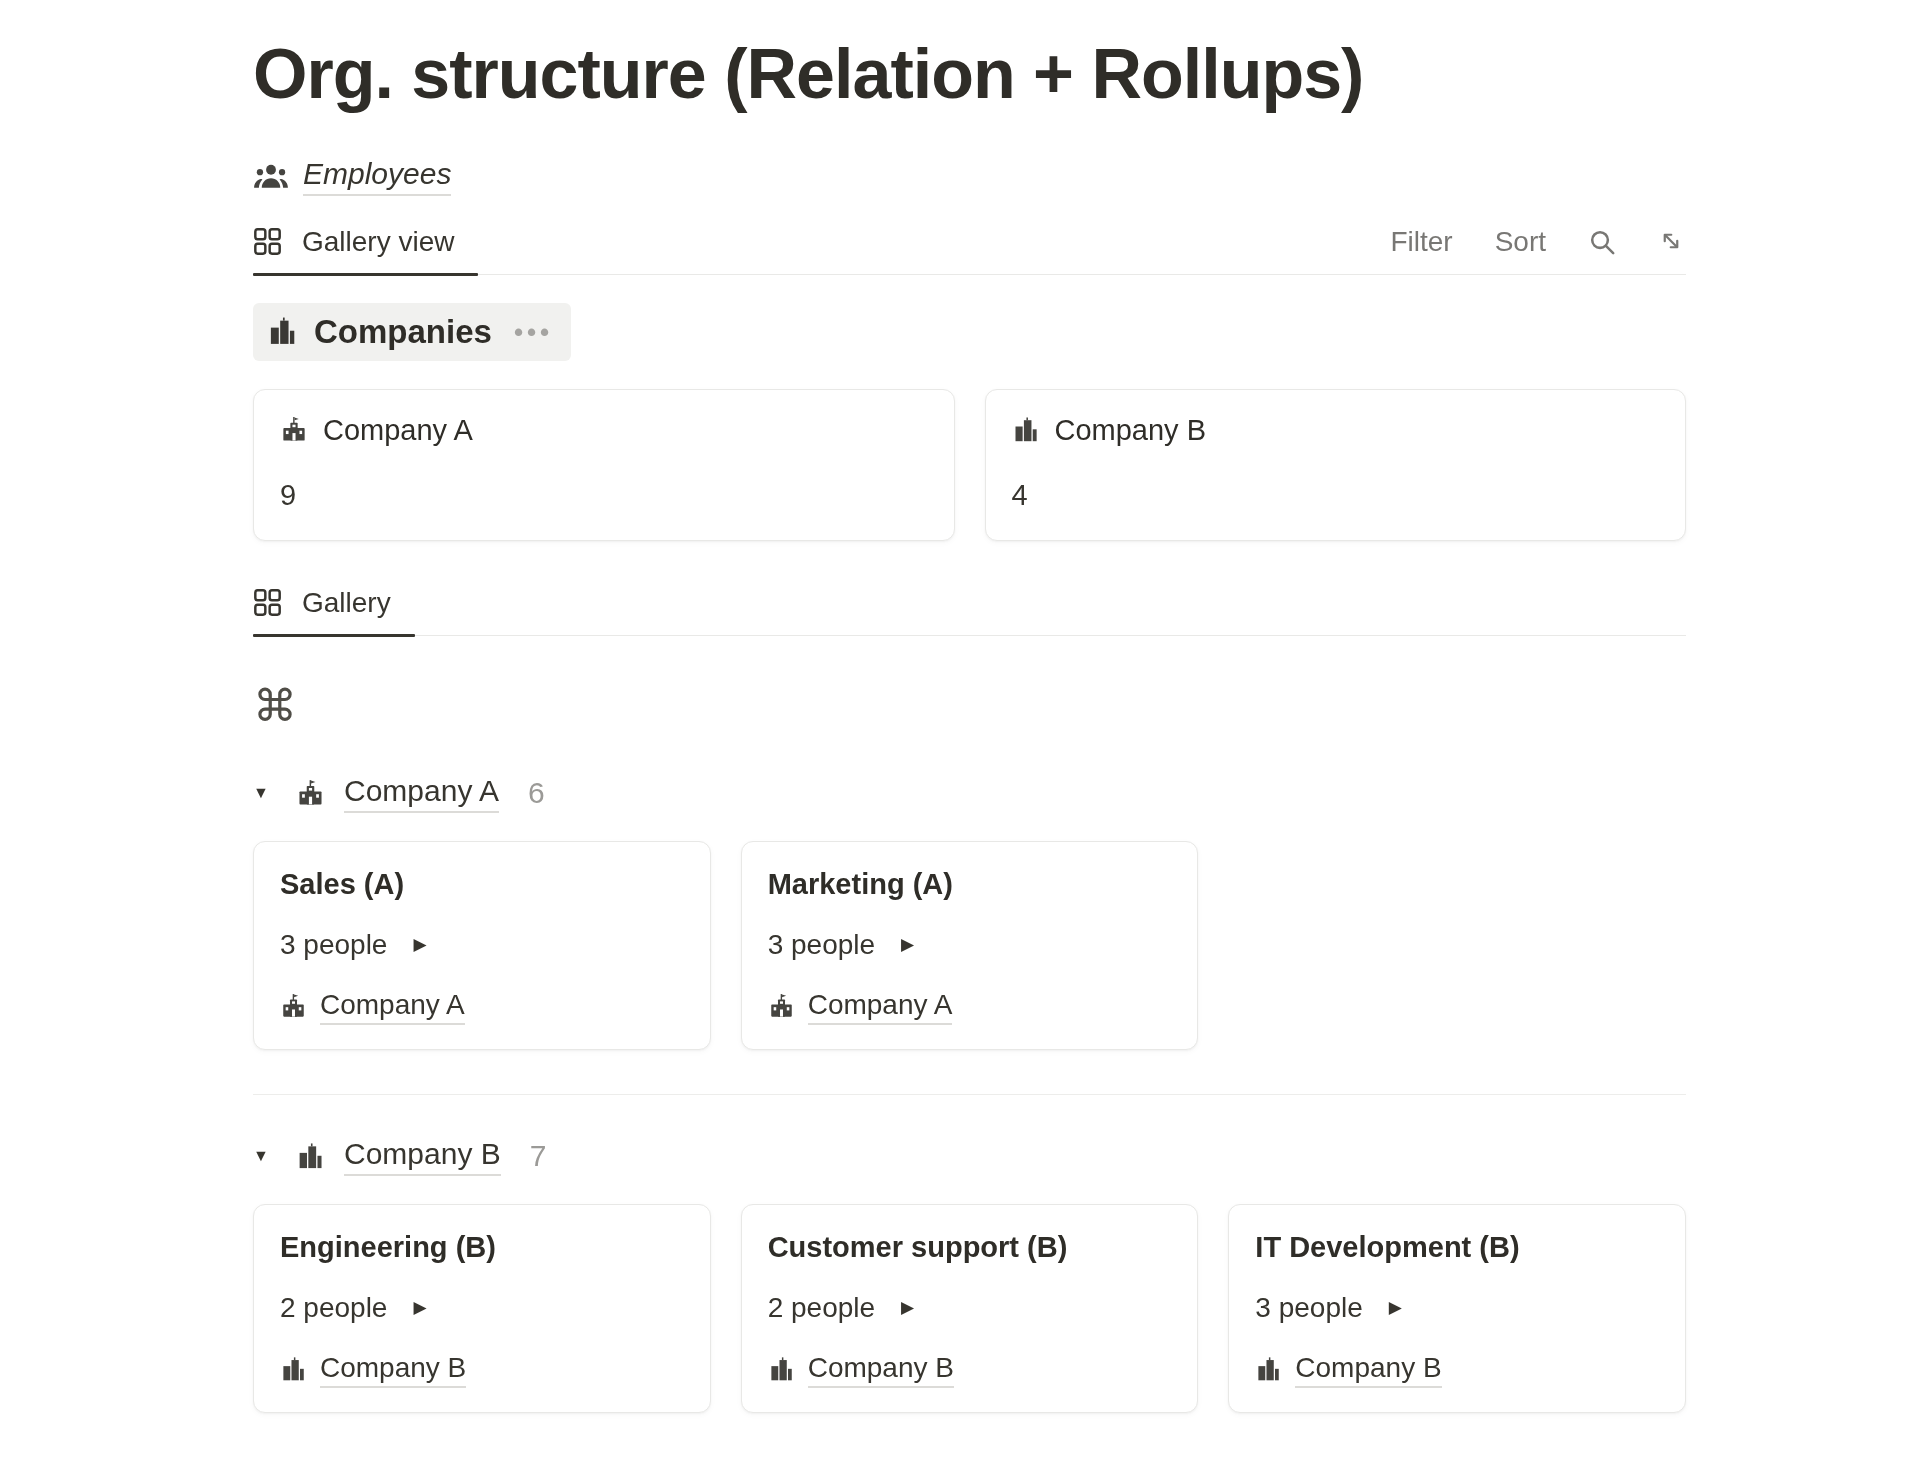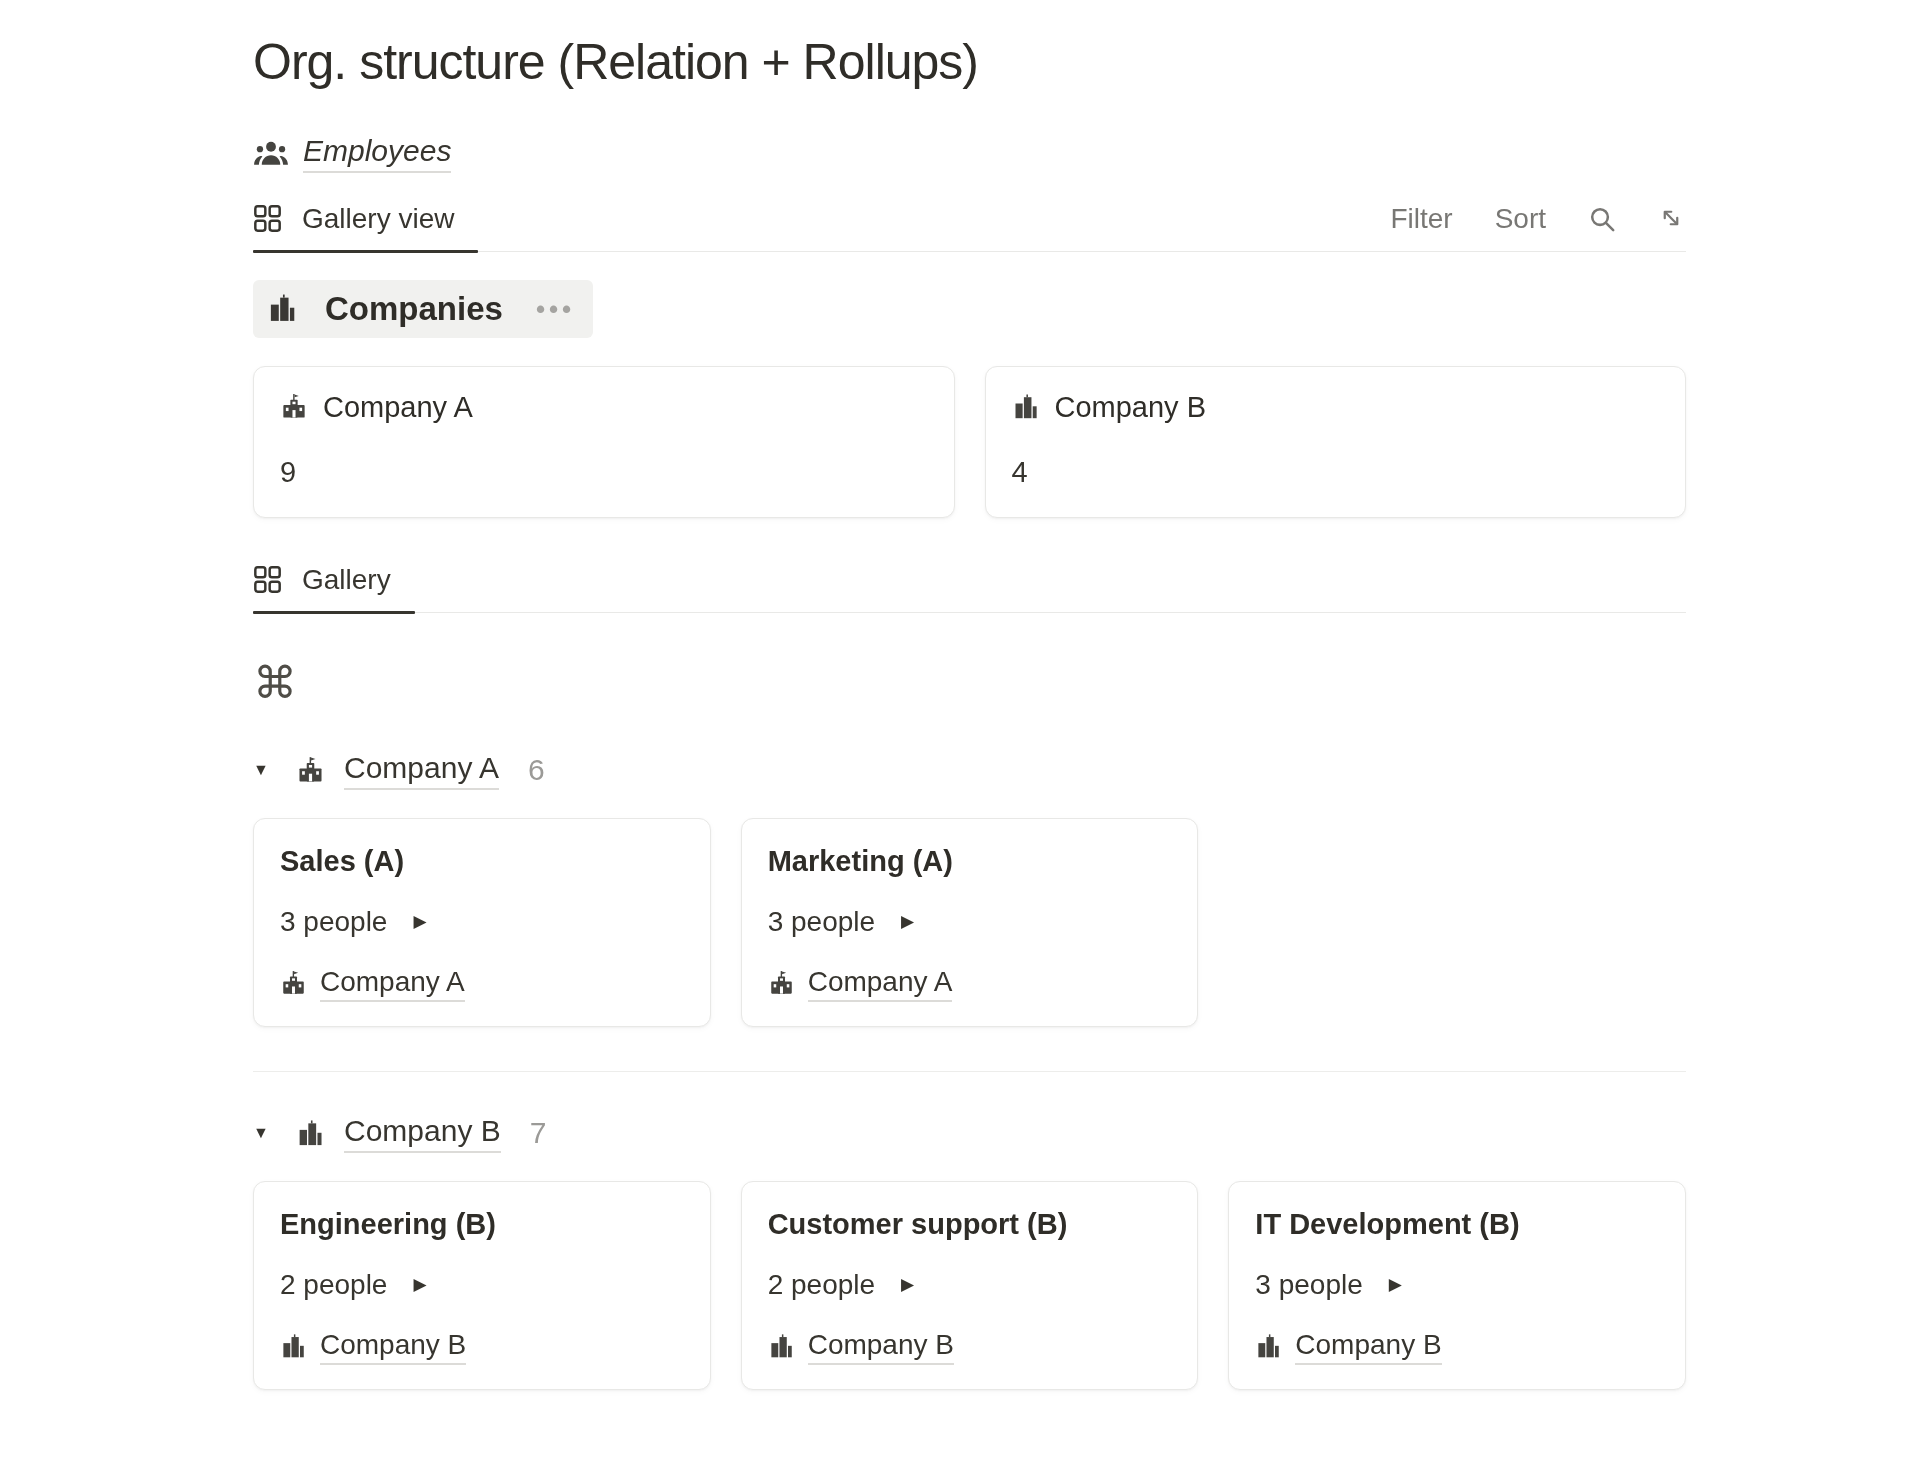--- a/index.html
+++ b/index.html
@@ -6,22 +6,22 @@
   html,body { background:#ffffff; }
   body {
     font-family:"Liberation Sans", sans-serif;
     color:#37352f;
     width:1916px;
     min-height:1472px;
   }
   .container { width:1433px; margin-left:253px; padding-top:34px; }
 
   .page-title {
-    font-size:50px;
-    font-weight:400;
+    font-size:70px;
+    font-weight:700;
     letter-spacing:-1px;
     color:#2f2d28;
     line-height:1.15;
   }
 
   
   .db-link-row { margin-top:42px; display:flex; align-items:center; gap:14px;font-style:italic; }
   .db-link-row .icon { width:36px; height:30px; color:#454440; flex:0 0 auto; }
   .db-link {
     font-size:30px; font-weight:500; color:#37352f;
@@ -46,21 +46,21 @@
     content:""; position:absolute; left:0; right:0; bottom:-2px;
     height:3px; background:#37352f; border-radius:1px;
   }
   .view-controls { margin-left:auto; display:flex; align-items:center; gap:42px; padding-bottom:16px; }
   .control-label { font-size:28px; color:#787774; cursor:pointer; }
   .control-icon { width:28px; height:28px; color:#787774; cursor:pointer; display:block; }
 
   
   .group-chip {
     margin-top:28px;
-    display:inline-flex; align-items:center; gap:27px;
+    display:inline-flex; align-items:center; gap:16px;
     background:#f1f1ef; border-radius:6px;
     padding:10px 18px 10px 14px;
   }
   .group-chip .icon { width:31px; height:31px; color:#3a3834; }
   .group-chip-label { font-size:33px; font-weight:700; color:#2f2d28; }
   .dots-menu {
     color:#a5a4a1; font-size:26px; letter-spacing:4px; font-weight:700;
     margin-left:6px; cursor:pointer; line-height:1;
   }
 

